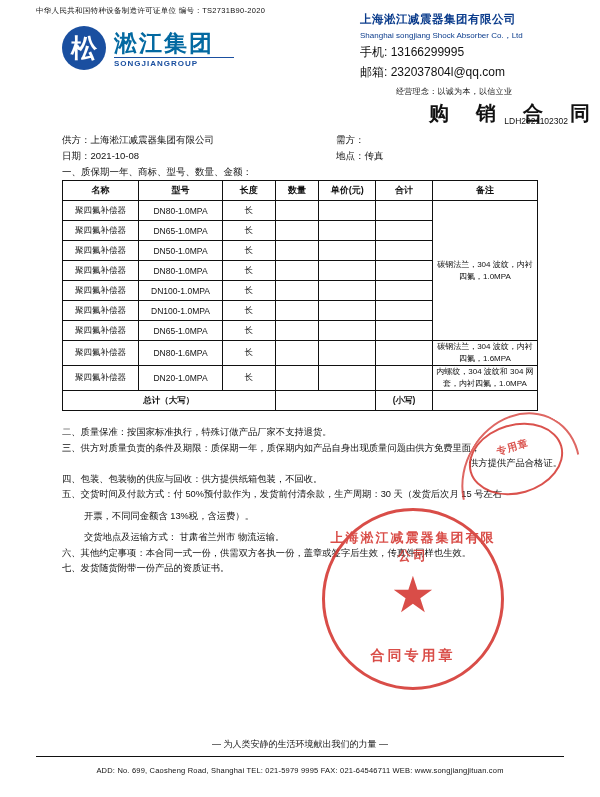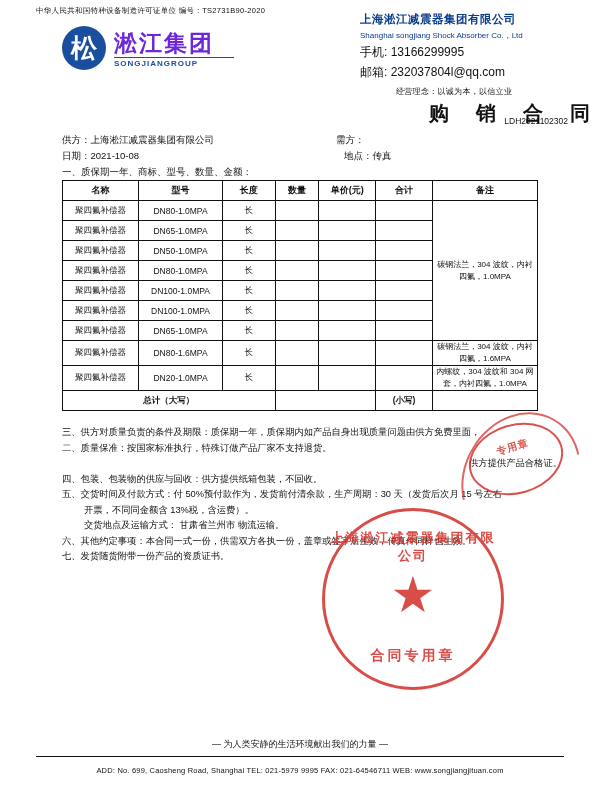--- a/index.html
+++ b/index.html
@@ -26,21 +26,21 @@
     position:absolute;left:0;top:0;width:44px;height:44px;border-radius:50%;
     background:#1a4fa0;
   }
   .logo-circle .swirl{
     position:absolute;left:7px;top:6px;width:30px;height:32px;
     color:#fff;font-size:26px;line-height:32px;text-align:center;font-weight:bold;
     font-family:"DejaVu Sans",sans-serif;
   }
   .logo-text{
     position:absolute;left:52px;top:2px;
-    font-size:23px;font-weight:bold;color:#6d28d9;letter-spacing:2px;
+    font-size:23px;font-weight:bold;color:#0369a1;letter-spacing:2px;
     font-family:"DejaVu Sans","Liberation Sans",sans-serif;
   }
   .logo-sub{
     position:absolute;left:52px;top:33px;
     font-size:8px;color:#1a4fa0;letter-spacing:1px;font-weight:bold;
   }
   .logo-rule{position:absolute;left:52px;top:31px;width:120px;height:1px;background:#1a4fa0;}
 
   .company{position:absolute;left:360px;top:12px;width:235px;}
   .company .cn{font-size:11.5px;font-weight:bold;color:#0b3c8c;letter-spacing:0.5px;}
@@ -54,21 +54,21 @@
     position:absolute;left:0;top:100px;width:600px;text-align:right;
     font-size:20px;font-weight:bold;letter-spacing:10px;
     font-family:"DejaVu Sans","Liberation Sans",sans-serif;
   }
   .doc-no{position:absolute;right:32px;top:116px;font-size:8.5px;}
 
   
   .party-l{position:absolute;left:62px;top:134px;font-size:9.5px;}
   .party-r{position:absolute;left:336px;top:134px;font-size:9.5px;}
   .party-l2{position:absolute;left:62px;top:150px;font-size:9.5px;}
-  .party-r2{position:absolute;left:344px;top:150px;font-size:9.5px;}
+  .party-r2{position:absolute;left:336px;top:150px;font-size:9.5px;}
   .dots{display:inline-block;color:#111;}
 
   .clause-1{position:absolute;left:62px;top:166px;font-size:9.5px;}
 
   
   table.goods{
     position:absolute;left:62px;top:180px;
     width:476px;border-collapse:collapse;
     font-size:8.5px;
   }
@@ -89,21 +89,21 @@
   .c-remark{width:108px;}
   td.remark{font-size:8px;line-height:12px;}
   .total-row td{height:21px;font-weight:bold;}
   .total-left{text-align:center;}
   .total-small{text-align:center;}
 
   
   .clauses{position:absolute;left:62px;top:425px;width:500px;font-size:9.3px;line-height:15.5px;}
   .clauses div{white-space:nowrap;}
   .indent{padding-left:22px;text-align:right;}
-  .indent2{padding-left:22px;}
+  .indent2{padding-left:22px;margin-top:6px;}
 
   
   .stamp-oval{
     position:absolute;left:468px;top:424px;width:92px;height:66px;
     border:2px solid #d4352f;border-radius:50%;
     transform:rotate(-16deg);
     opacity:.85;
   }
   .stamp-oval .t{
     position:absolute;left:0;top:14px;width:100%;text-align:center;
@@ -278,22 +278,22 @@
       <tr class="total-row">
         <td class="total-left" colspan="3">总计（大写）</td>
         <td colspan="2"></td>
         <td class="total-small">(小写)</td>
         <td></td>
       </tr>
     </tbody>
   </table>
 
   <div class="clauses">
+    <div>二、质量保准：按国家标准执行，特殊订做产品厂家不支持退货。</div>
     <div>三、供方对质量负责的条件及期限：质保期一年，质保期内如产品自身出现质量问题由供方免费里面，</div>
-    <div>二、质量保准：按国家标准执行，特殊订做产品厂家不支持退货。</div>
     <div class="indent">供方提供产品合格证。</div>
     <div>四、包装、包装物的供应与回收：供方提供纸箱包装，不回收。</div>
     <div>五、交货时间及付款方式：付 50%预付款作为，发货前付清余款，生产周期：30 天（发货后次月 15 号左右</div>
     <div class="indent2">开票，不同同金额含 13%税，含运费）。</div>
     <div class="indent2">交货地点及运输方式： 甘肃省兰州市                物流运输。</div>
     <div>六、其他约定事项：本合同一式一份，供需双方各执一份，盖章或签字后生效，传真件同样也生效。</div>
     <div>七、发货随货附带一份产品的资质证书。</div>
   </div>
 
   <div class="stamp-swoosh"></div>

